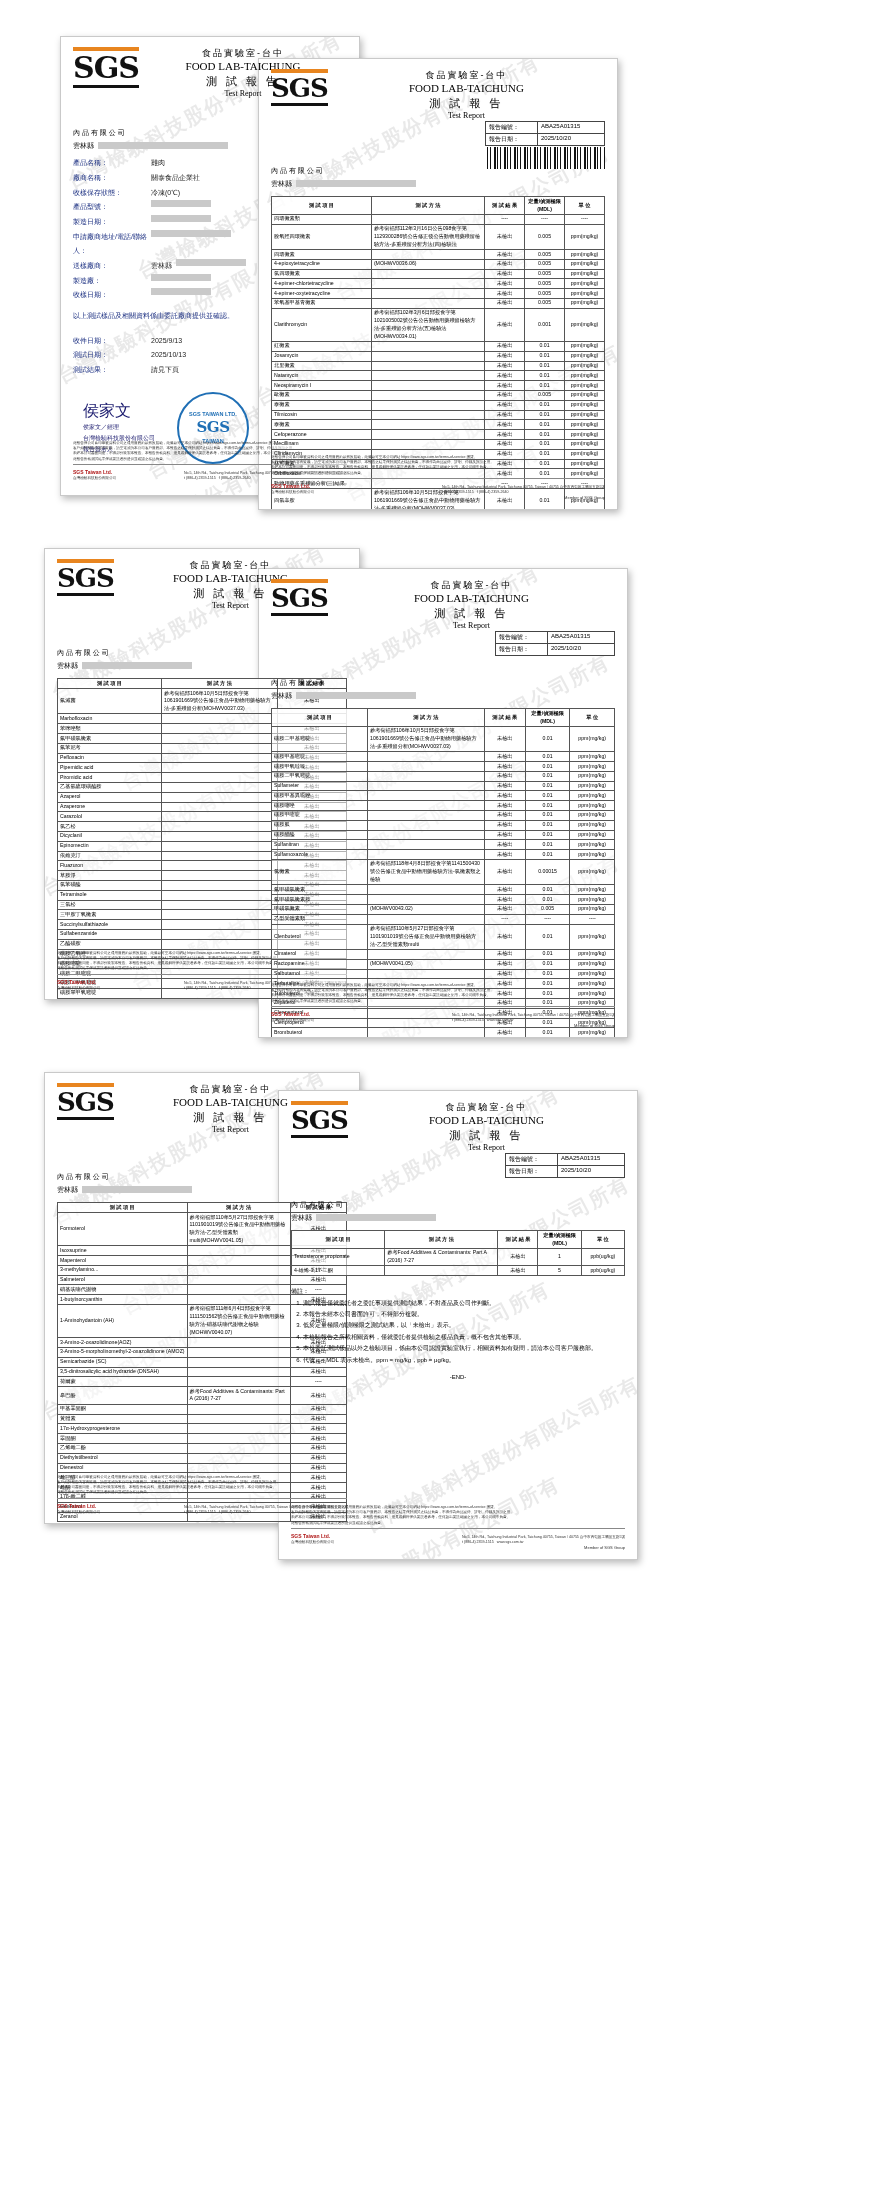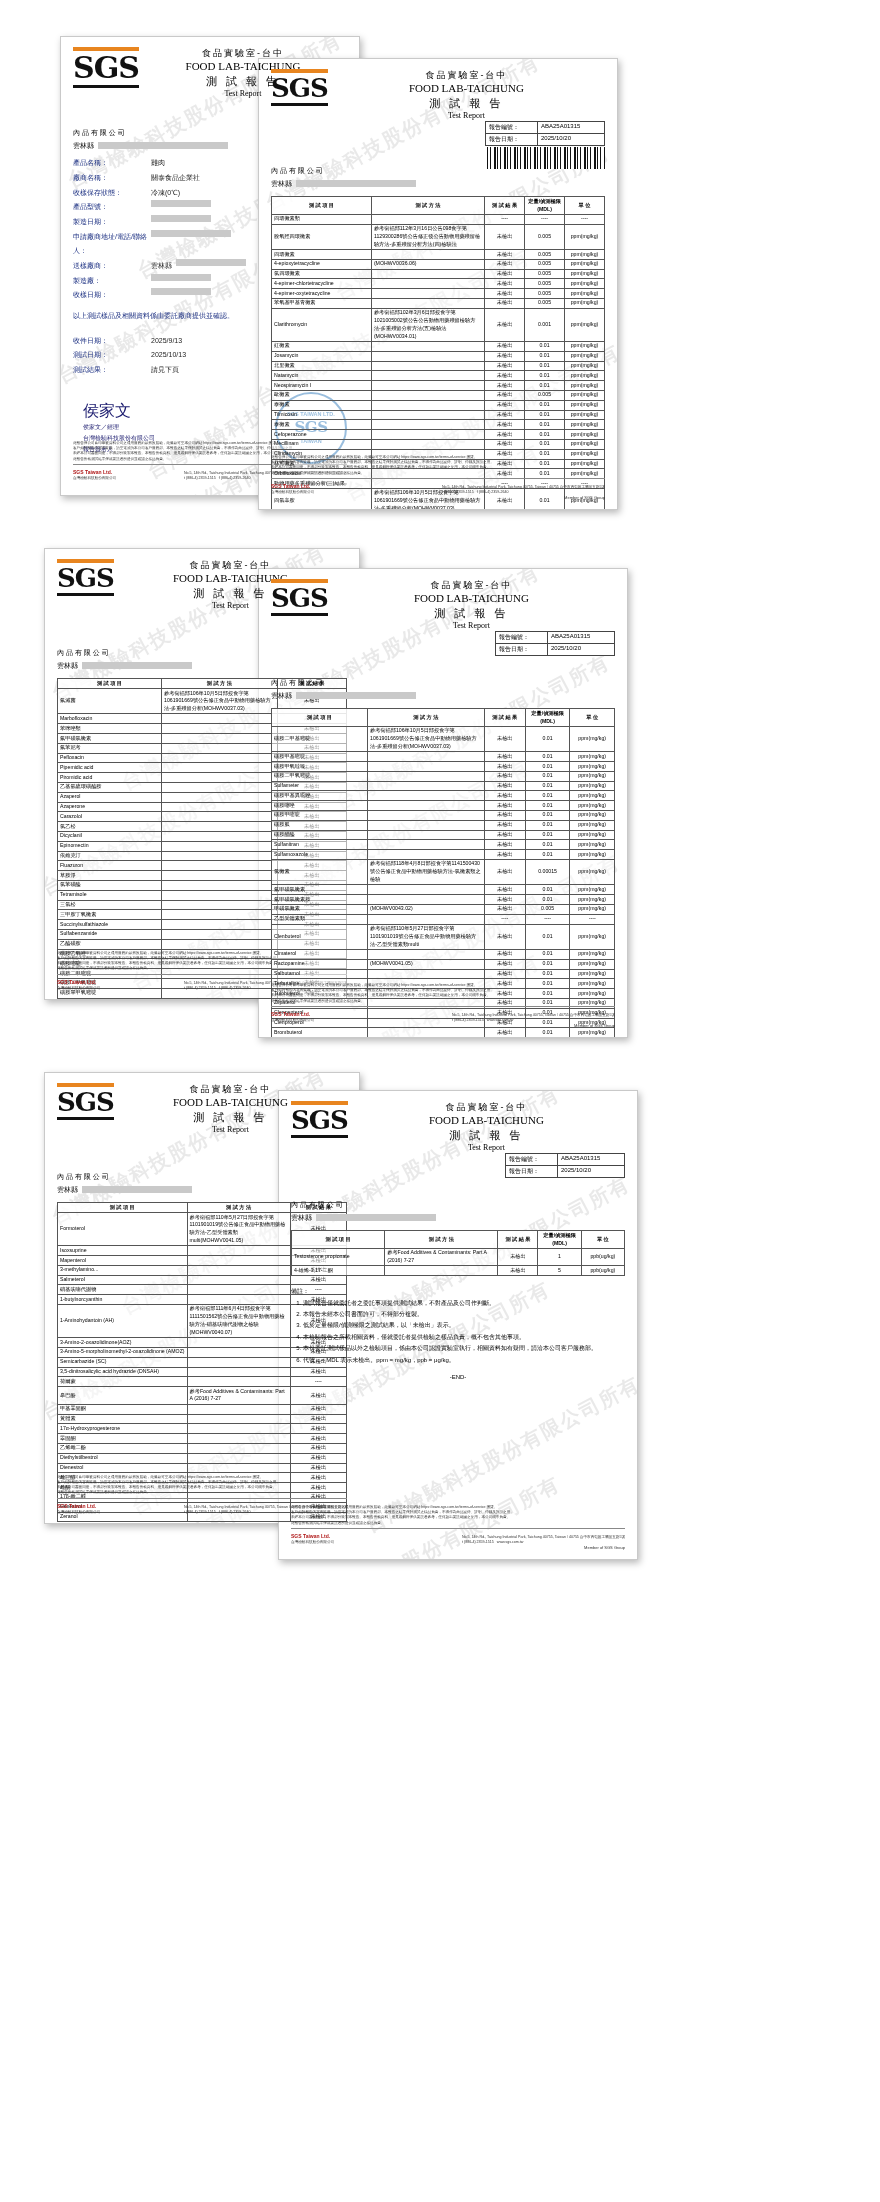--- a/index.html
+++ b/index.html
@@ -112,21 +112,21 @@
     position: absolute; left: 12px; right: 12px; bottom: 8px;
     font-size: 3.6px; line-height: 1.45; color: #333; z-index: 2;
   }
   .legal .sigline { display: flex; justify-content: space-between; align-items: flex-end; margin-top: 4px; }
   .legal .sgs-tw { color: #b01818; font-weight: bold; font-size: 5px; }
   .legal .addr { font-size: 3.6px; }
   .legal .member { text-align: right; font-size: 4px; color: #333; }
   .legal hr { border: none; border-top: 1px solid #888; margin: 2px 0; }
 
   
-  .sig-area { position: relative; z-index: 2; margin-top: 14px; display: flex; align-items: center; gap: 22px; padding-left: 10px; justify-content: space-between; }
+  .sig-area { position: relative; z-index: 2; margin-top: 14px; display: flex; align-items: center; gap: 22px; padding-left: 10px; }
   .sig-name { font-family: "DejaVu Serif", serif; font-size: 16px; color: #1a1a6e; }
   .sig-sub { font-size: 6px; color: #1a1a6e; line-height: 1.8; }
   .stamp {
     width: 72px; height: 72px; border-radius: 50%;
     border: 2px solid #1f6fb5; color: #1f6fb5;
     display: flex; flex-direction: column; align-items: center; justify-content: center;
     font-size: 5.5px; font-weight: bold; text-align: center; line-height: 1.3;
   }
   .stamp .big { font-size: 15px; letter-spacing: -0.5px; font-family: "DejaVu Serif", serif; }
   .notes { position: relative; z-index: 2; font-size: 6px; line-height: 1.9; margin-top: 10px; }

